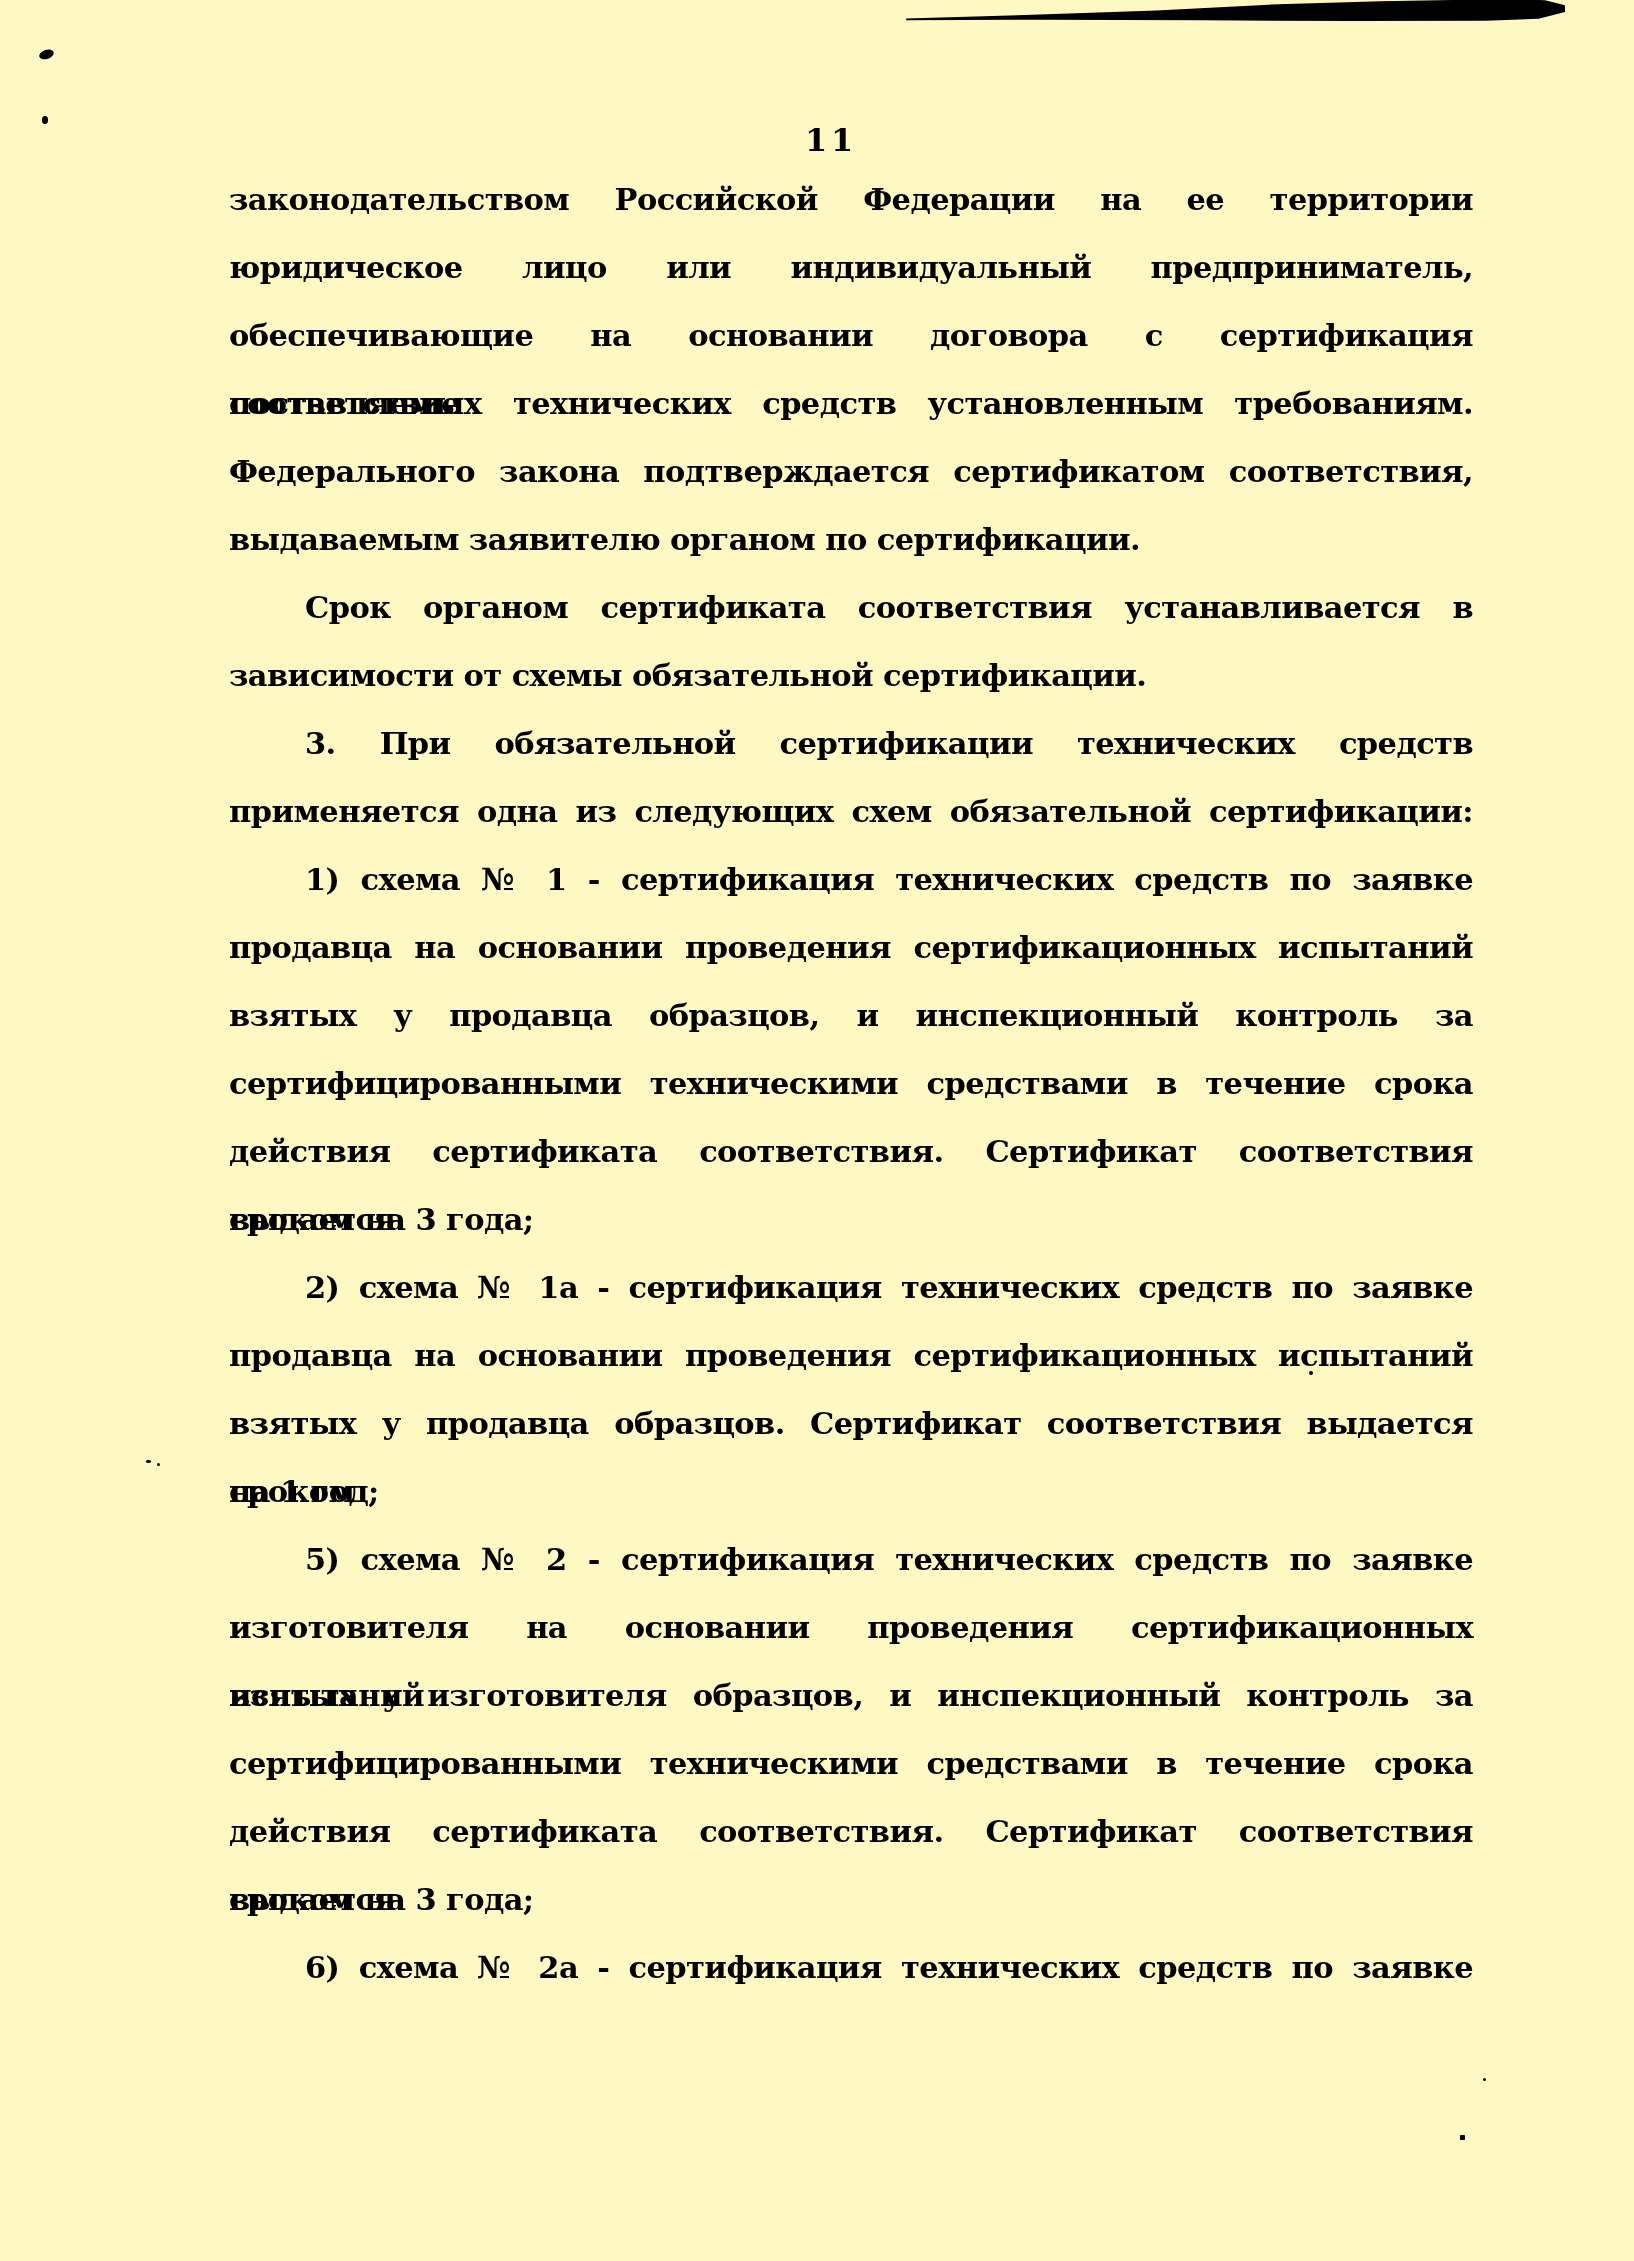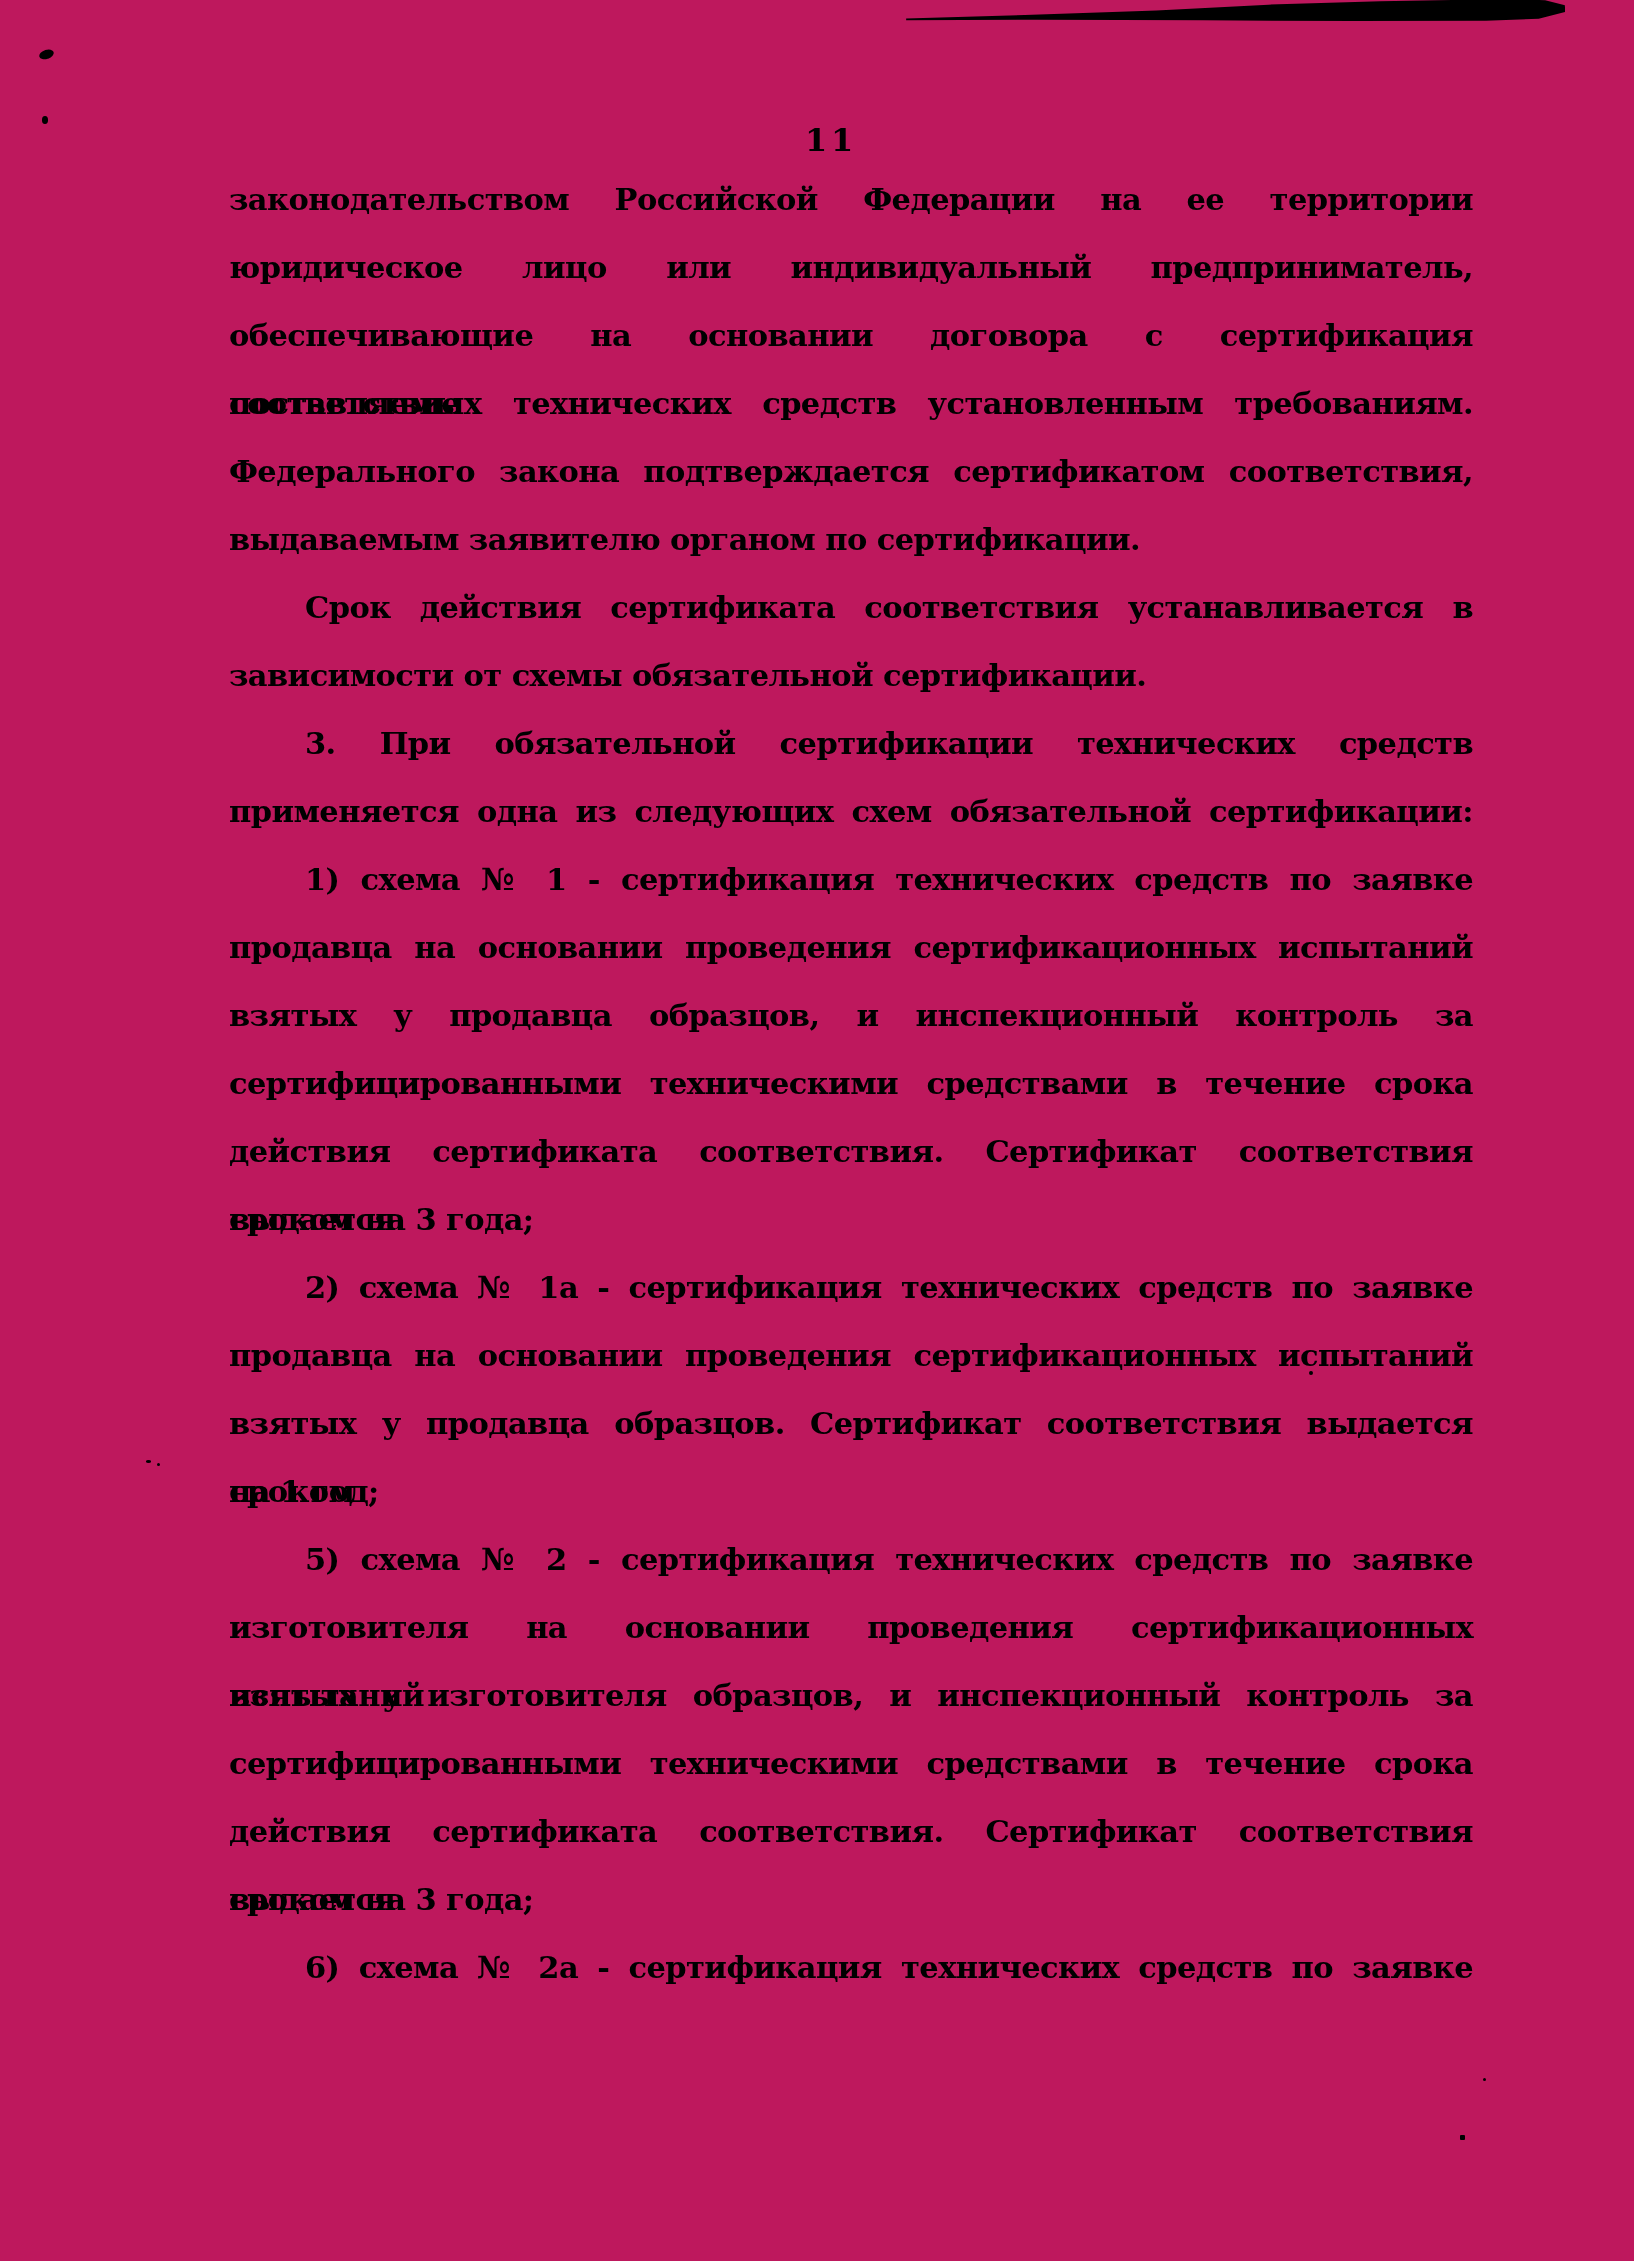--- a/index.html
+++ b/index.html
@@ -4,21 +4,21 @@
 <style>
   html, body {
     margin: 0;
     padding: 0;
     background: #e8e8e8;
   }
   .page {
     position: relative;
     width: 1635px;
     height: 2261px;
-    background: #be185d;
+    background: #fef9c3;
     overflow: hidden;
     font-family: "DejaVu Serif", "Liberation Serif", serif;
     color: #000;
   }
   
   .scan-bar {
     position: absolute;
     left: 906px;
     top: 1.3px;
     width: 659px;
@@ -82,21 +82,21 @@
 
   <div class="page-number">11</div>
 
   <div class="text-block">
     <div class="line">законодательством Российской Федерации на ее территории</div>
     <div class="line">юридическое лицо или индивидуальный предприниматель,</div>
     <div class="line">обеспечивающие на основании договора с сертификация соответствие</div>
     <div class="line">поставляемых технических средств установленным требованиям.</div>
     <div class="line">Федерального закона подтверждается сертификатом соответствия,</div>
     <div class="line left">выдаваемым заявителю органом по сертификации.</div>
-    <div class="line indent">Срок действия сертификата соответствия устанавливается в</div>
+    <div class="line indent">Срок органом сертификата соответствия устанавливается в</div>
     <div class="line left">зависимости от схемы обязательной сертификации.</div>
     <div class="line indent">3. При обязательной сертификации технических средств</div>
     <div class="line">применяется одна из следующих схем обязательной сертификации:</div>
     <div class="line indent">1) схема № 1 - сертификация технических средств по заявке</div>
     <div class="line">продавца на основании проведения сертификационных испытаний</div>
     <div class="line">взятых у продавца образцов, и инспекционный контроль за</div>
     <div class="line">сертифицированными техническими средствами в течение срока</div>
     <div class="line">действия сертификата соответствия. Сертификат соответствия выдается</div>
     <div class="line left">сроком на 3 года;</div>
     <div class="line indent">2) схема № 1а - сертификация технических средств по заявке</div>

